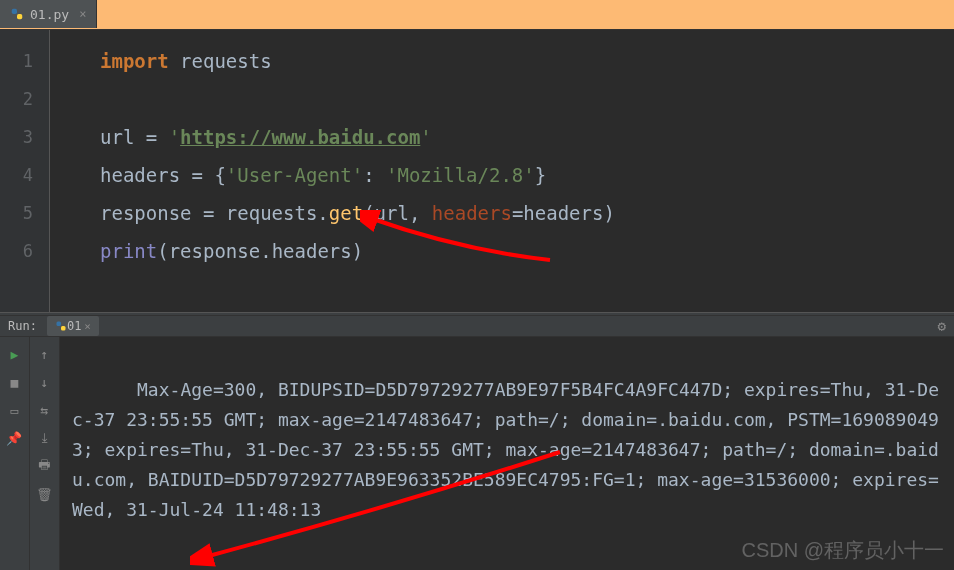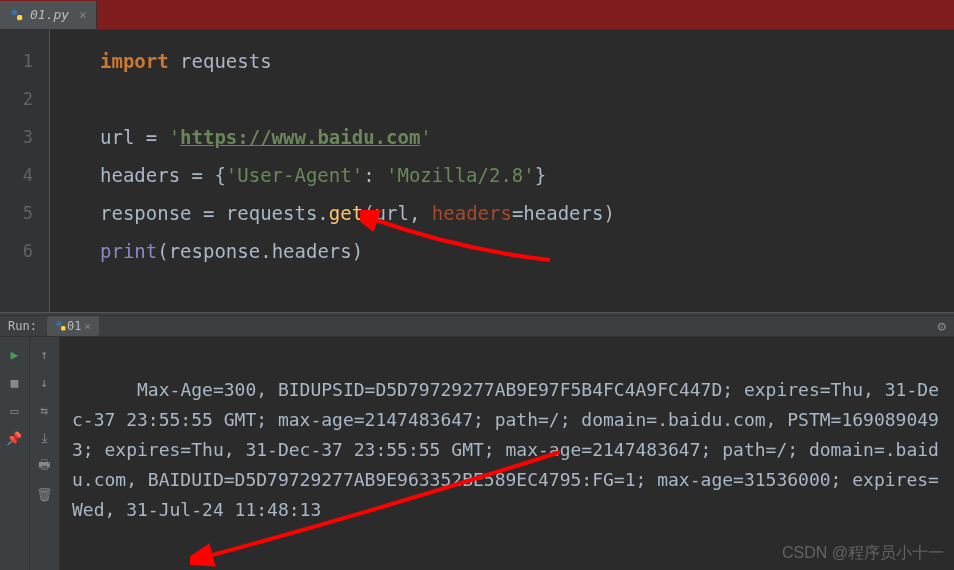--- a/index.html
+++ b/index.html
@@ -8,26 +8,24 @@
       background: #2b2b2b;
       color: #a9b7c6;
       width: 954px;
       height: 570px;
       overflow: hidden;
       display: flex;
       flex-direction: column;
       position: relative;
     }
     .tab-bar {
-      background: #7f1d1d;
+      background: #fdba74;
       height: 30px;
       display: flex;
-      align-items: center;
       border-bottom: 1px solid #323232;
-      font-style: italic;
     }
     .tab {
       background: #4e5254;
       height: 28px;
       padding: 0 10px;
       display: flex;
       align-items: center;
       gap: 6px;
       font-size: 13px;
       color: #bbb;
@@ -174,21 +172,21 @@
       color: #a9b7c6;
       white-space: pre-wrap;
       word-break: break-all;
       position: relative;
     }
     .watermark {
       position: absolute;
       bottom: 6px;
       right: 10px;
       color: rgba(200,200,200,0.35);
-      font-size: 16px;
+      font-size: 20px;
       font-family: sans-serif;
     }
   </style>
 </head>
 <body>
 
 <div class="tab-bar">
   <div class="tab">
     <span class="py-icon">
       <svg viewBox="0 0 16 16">

